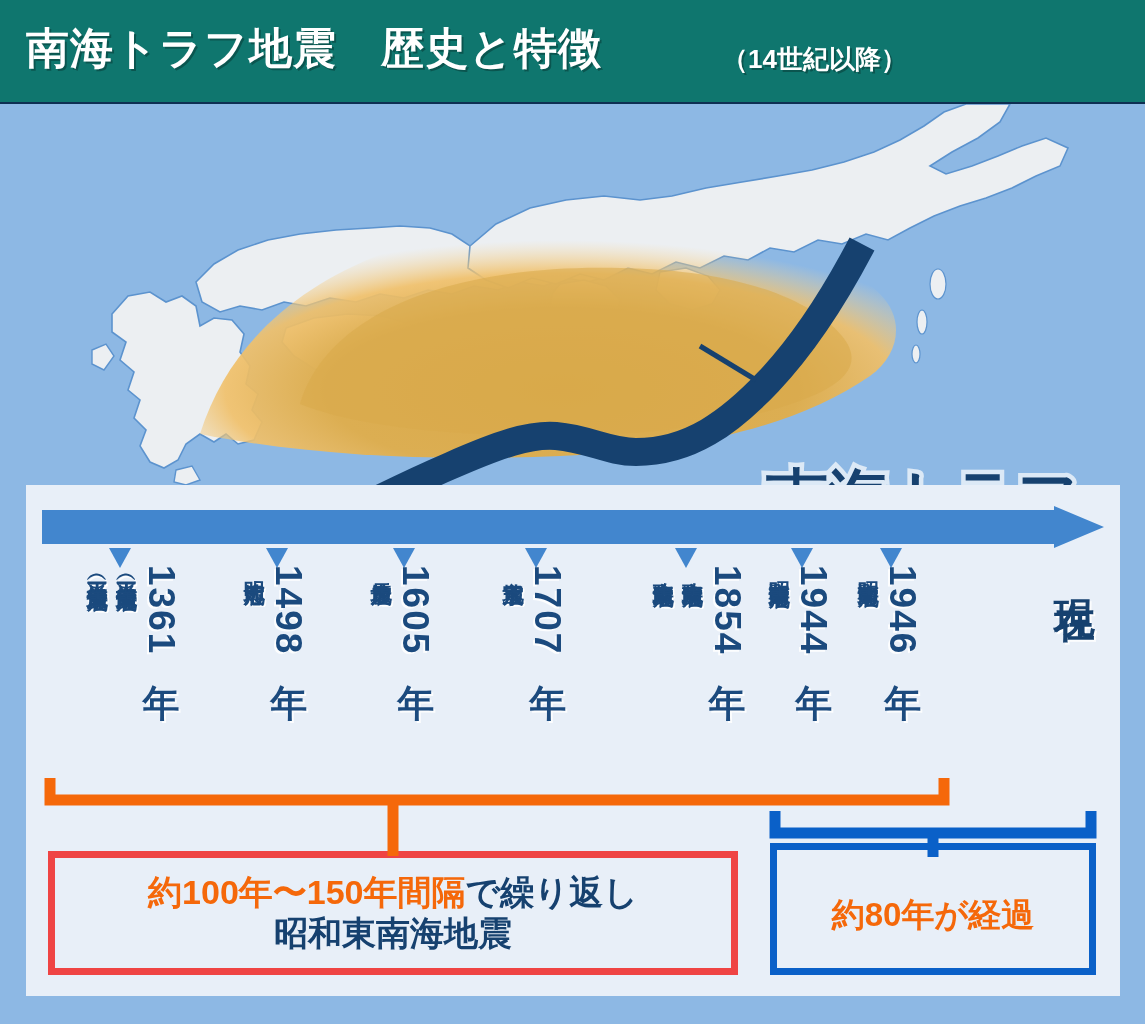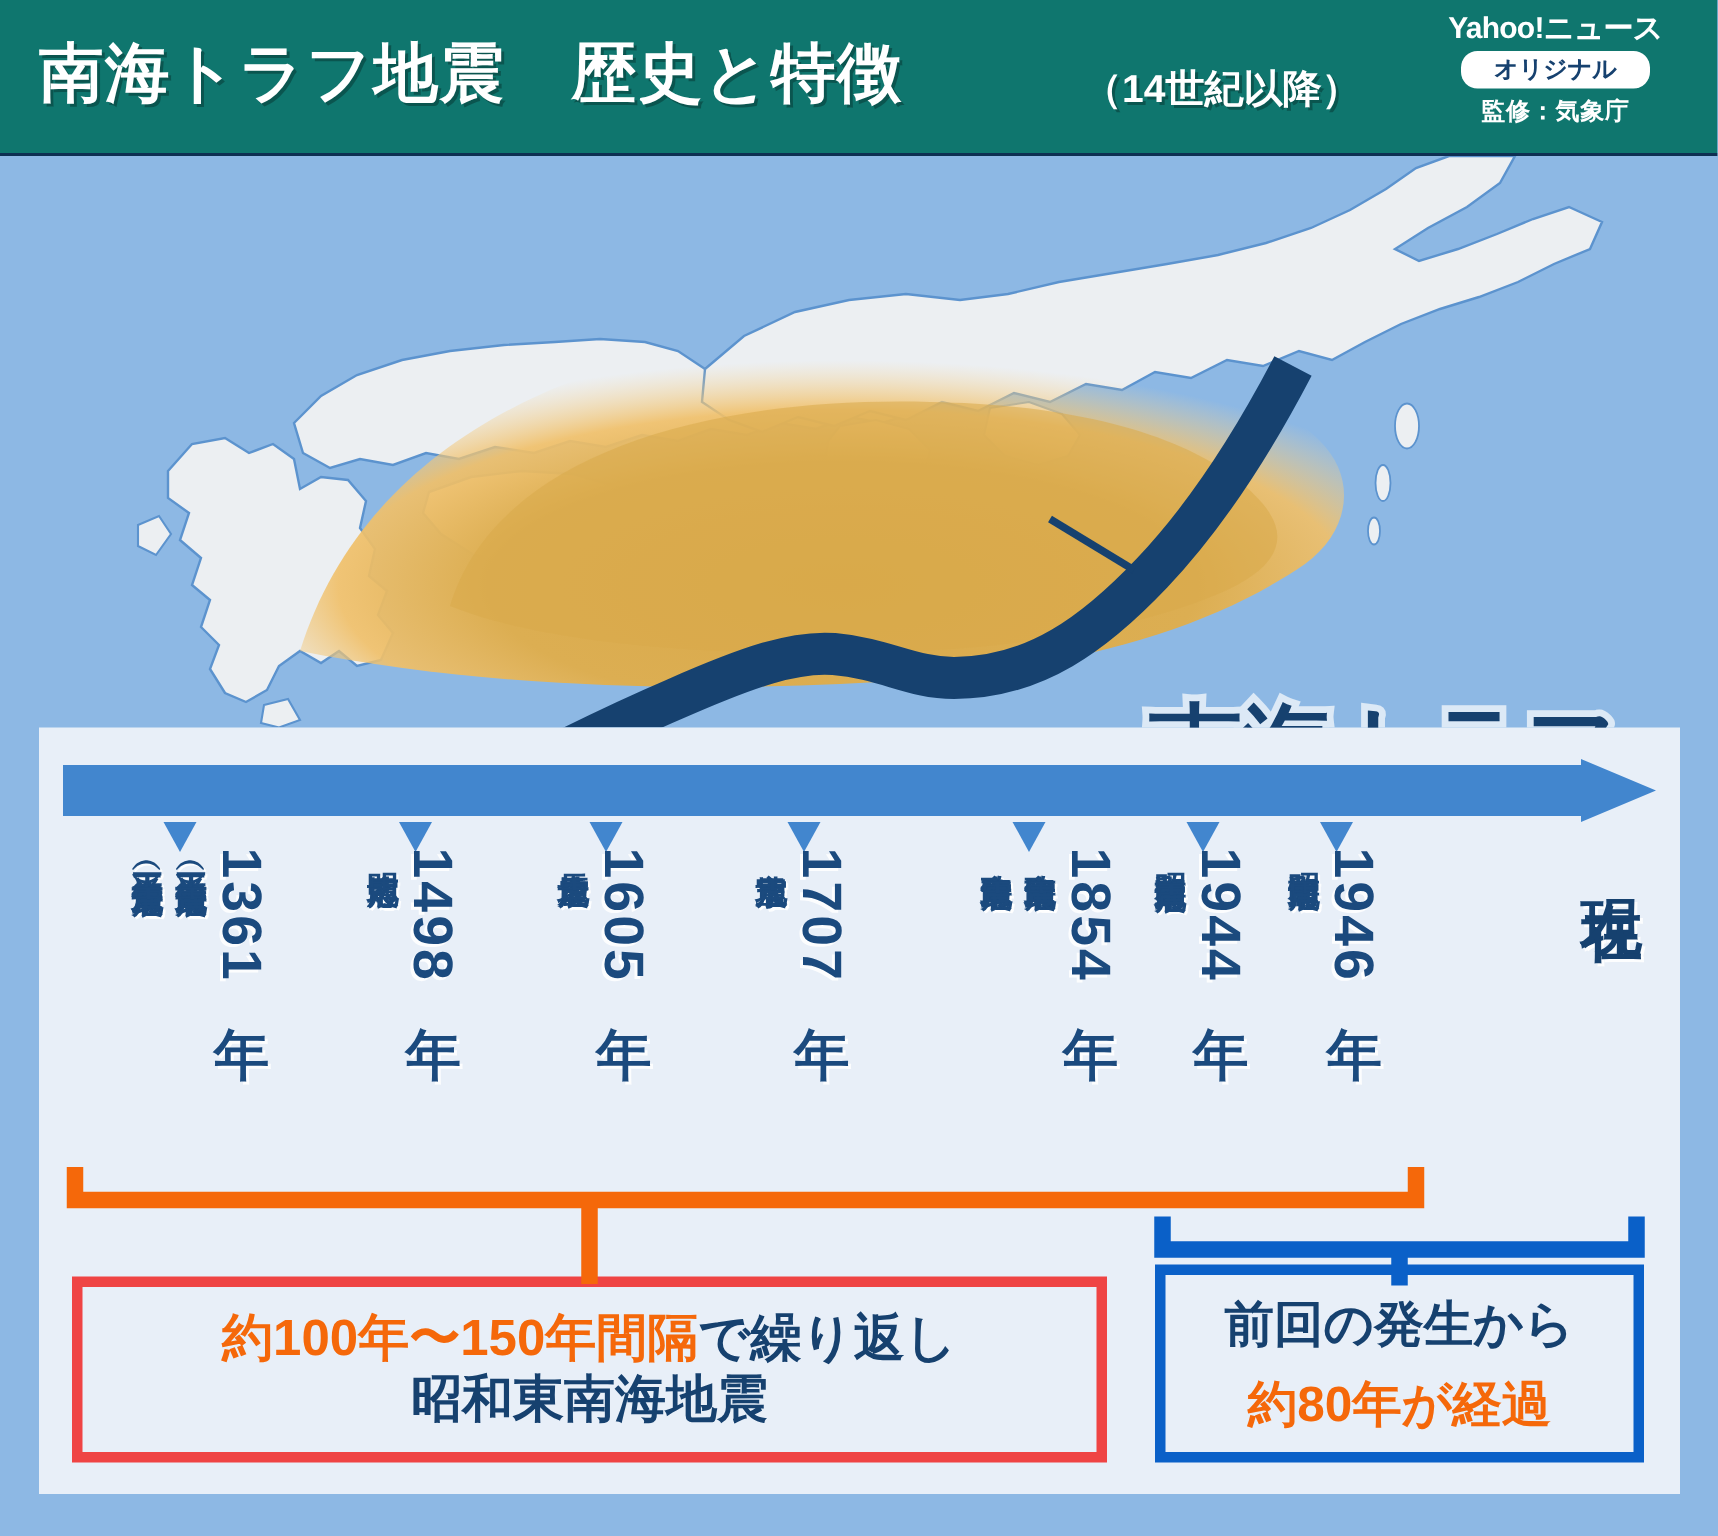--- a/index.html
+++ b/index.html
@@ -90,25 +90,20 @@
   }
   #box-blue .ln{ font-size:33px; font-weight:bold; color:#16416F; line-height:1.25; white-space:nowrap;}
   #box-blue .hl{ color:#F5680A;margin-top:12px; }
 </style>
 </head>
 <body>
 
 <div id="header">
   <div id="header-title">南海トラフ地震　歴史と特徴</div>
   <div id="header-sub">（14世紀以降）</div>
-  <div id="brand">
-    <div id="brand-name">Yahoo!ニュース</div>
-    <div id="brand-badge">オリジナル</div>
-    <div id="brand-credit">監修：気象庁</div>
-  </div>
 </div>
 
 <div id="map">
   <svg width="1145" height="381" viewBox="0 0 1145 381">
     <defs>
       <radialGradient id="haz" cx="52%" cy="72%" r="62%">
         <stop offset="0%" stop-color="#D9A94A" stop-opacity="1"></stop>
         <stop offset="55%" stop-color="#DCAE52" stop-opacity="1"></stop>
         <stop offset="78%" stop-color="#F0C06A" stop-opacity=".92"></stop>
         <stop offset="100%" stop-color="#F6D79C" stop-opacity="0"></stop>
@@ -257,15 +252,14 @@
 </svg>
 
 <div id="box-orange">
   <div class="ln">
     <span class="hl">約100年〜150年間隔</span><span>で繰り返し</span>
   </div>
   <div class="ln">昭和東南海地震</div>
 </div>
 
 <div id="box-blue">
-  <div class="ln">前回の発生から</div>
   <div class="ln hl">約80年が経過</div>
 </div>
 
 </body></html>

